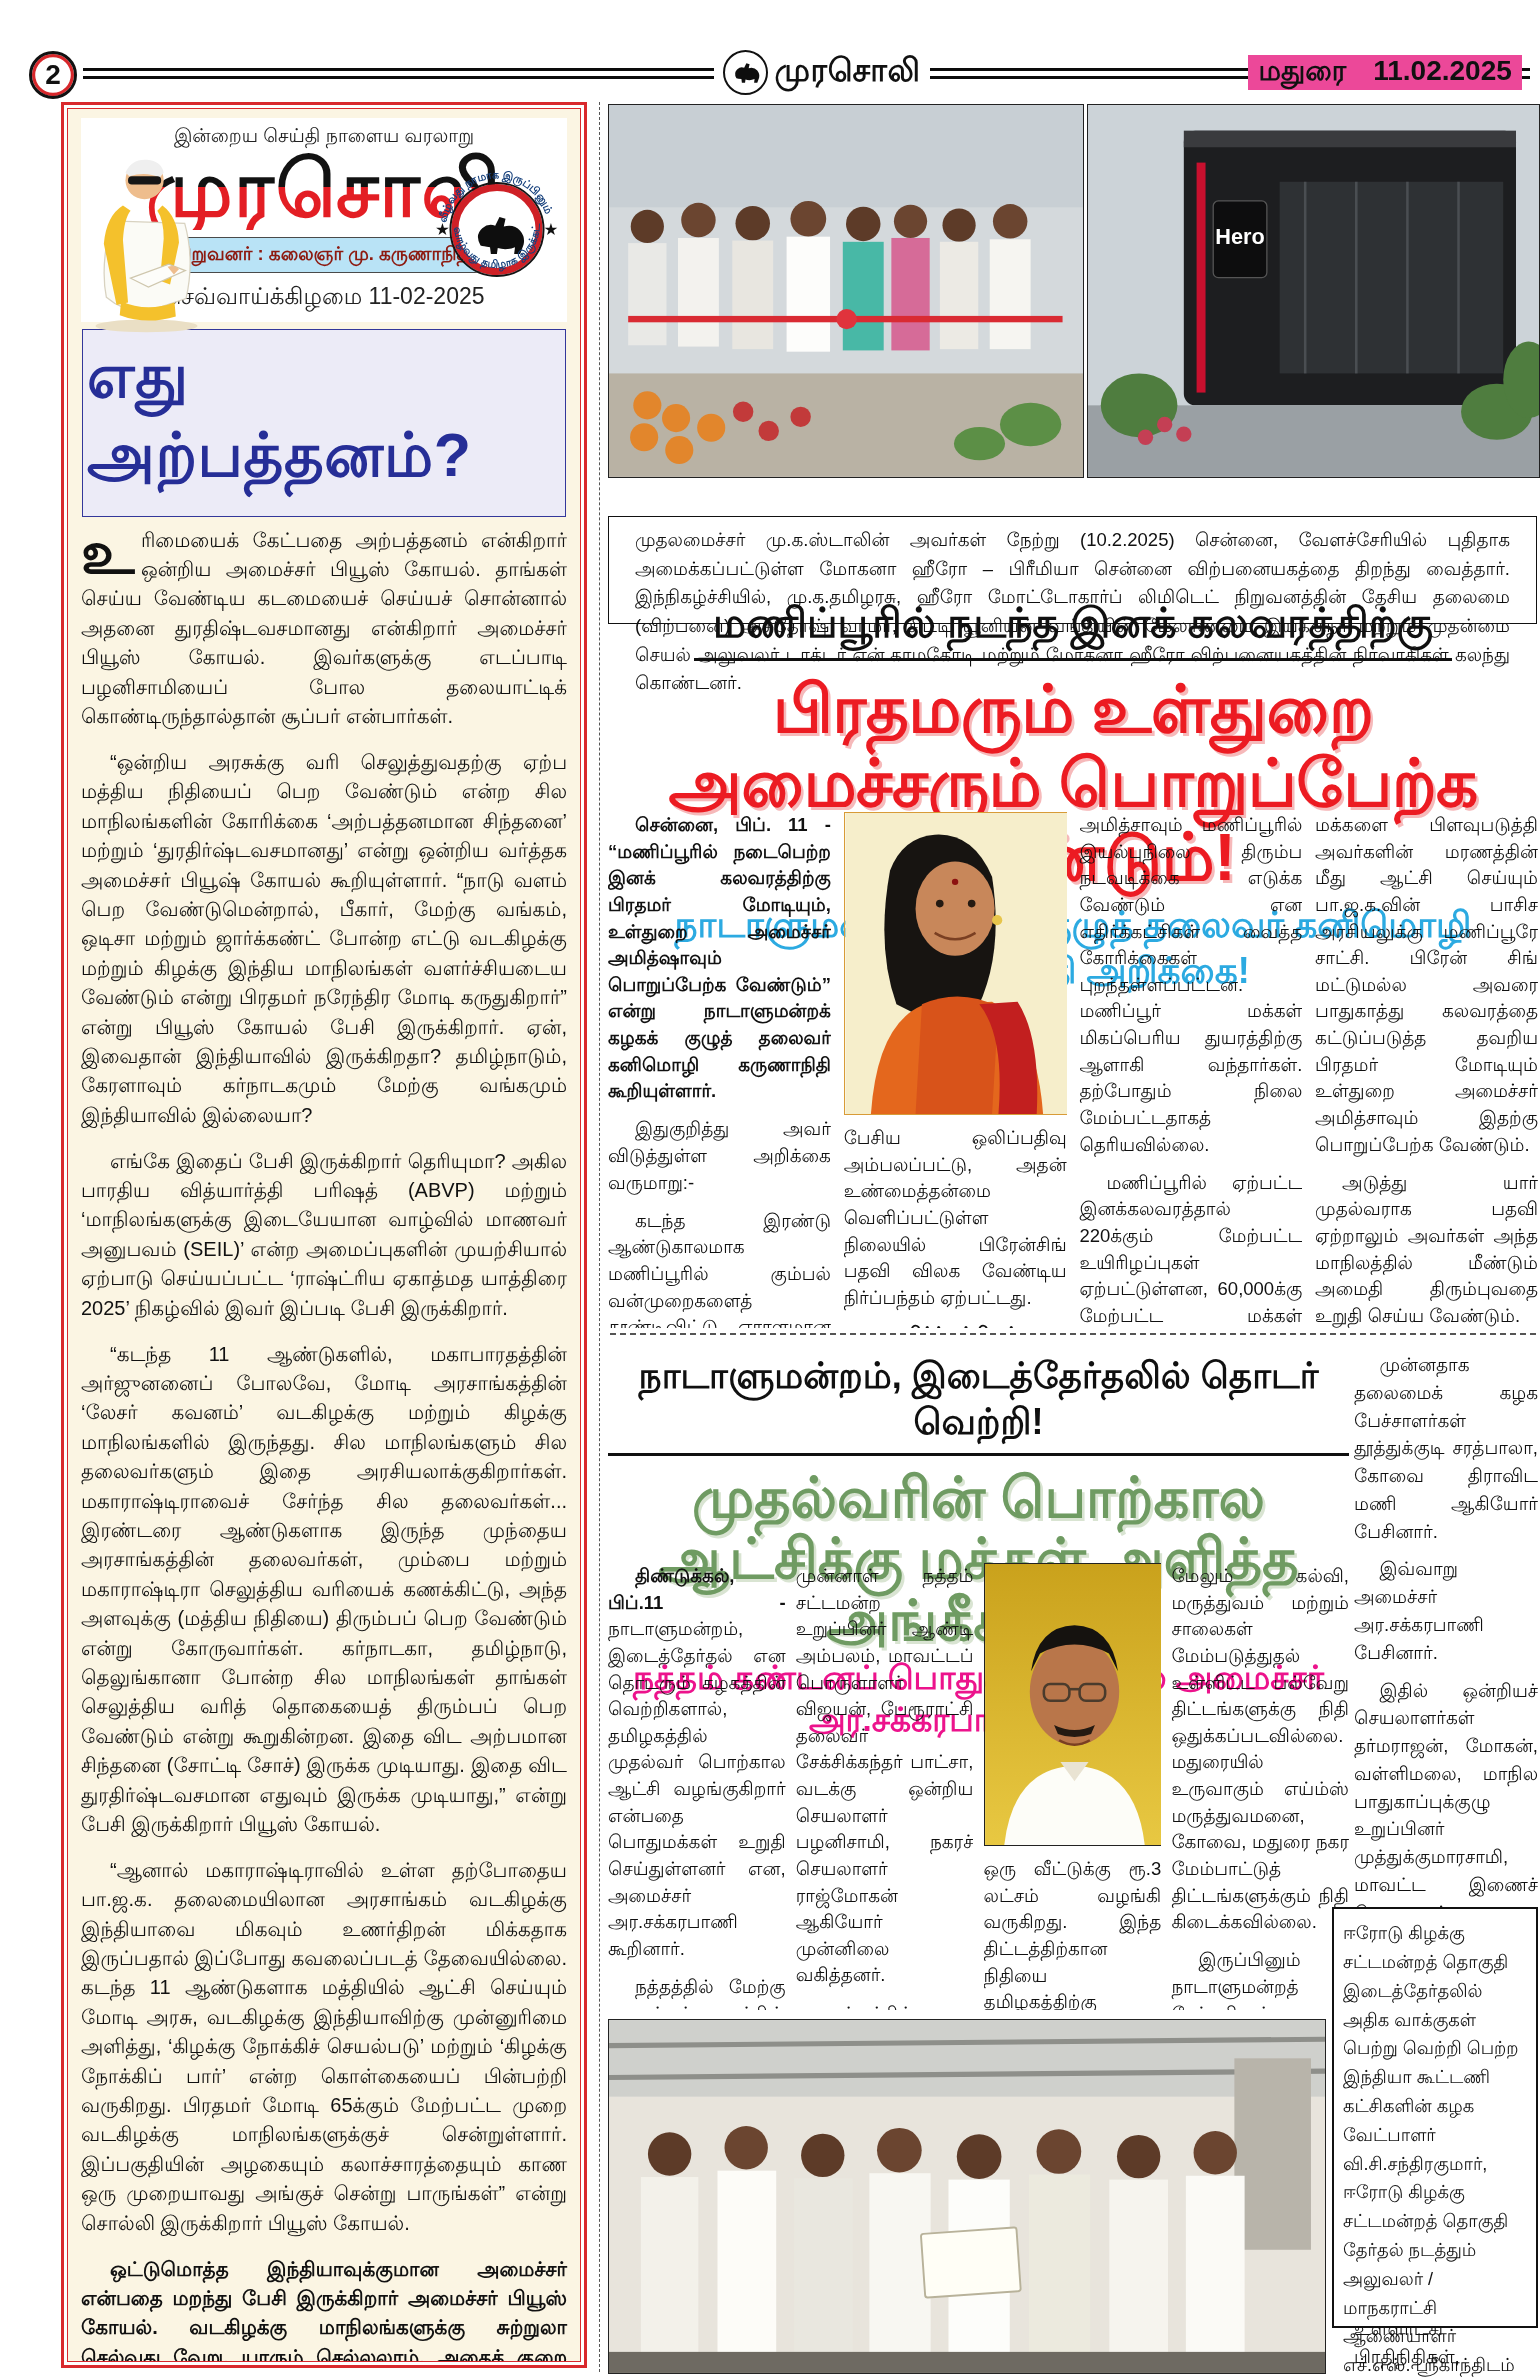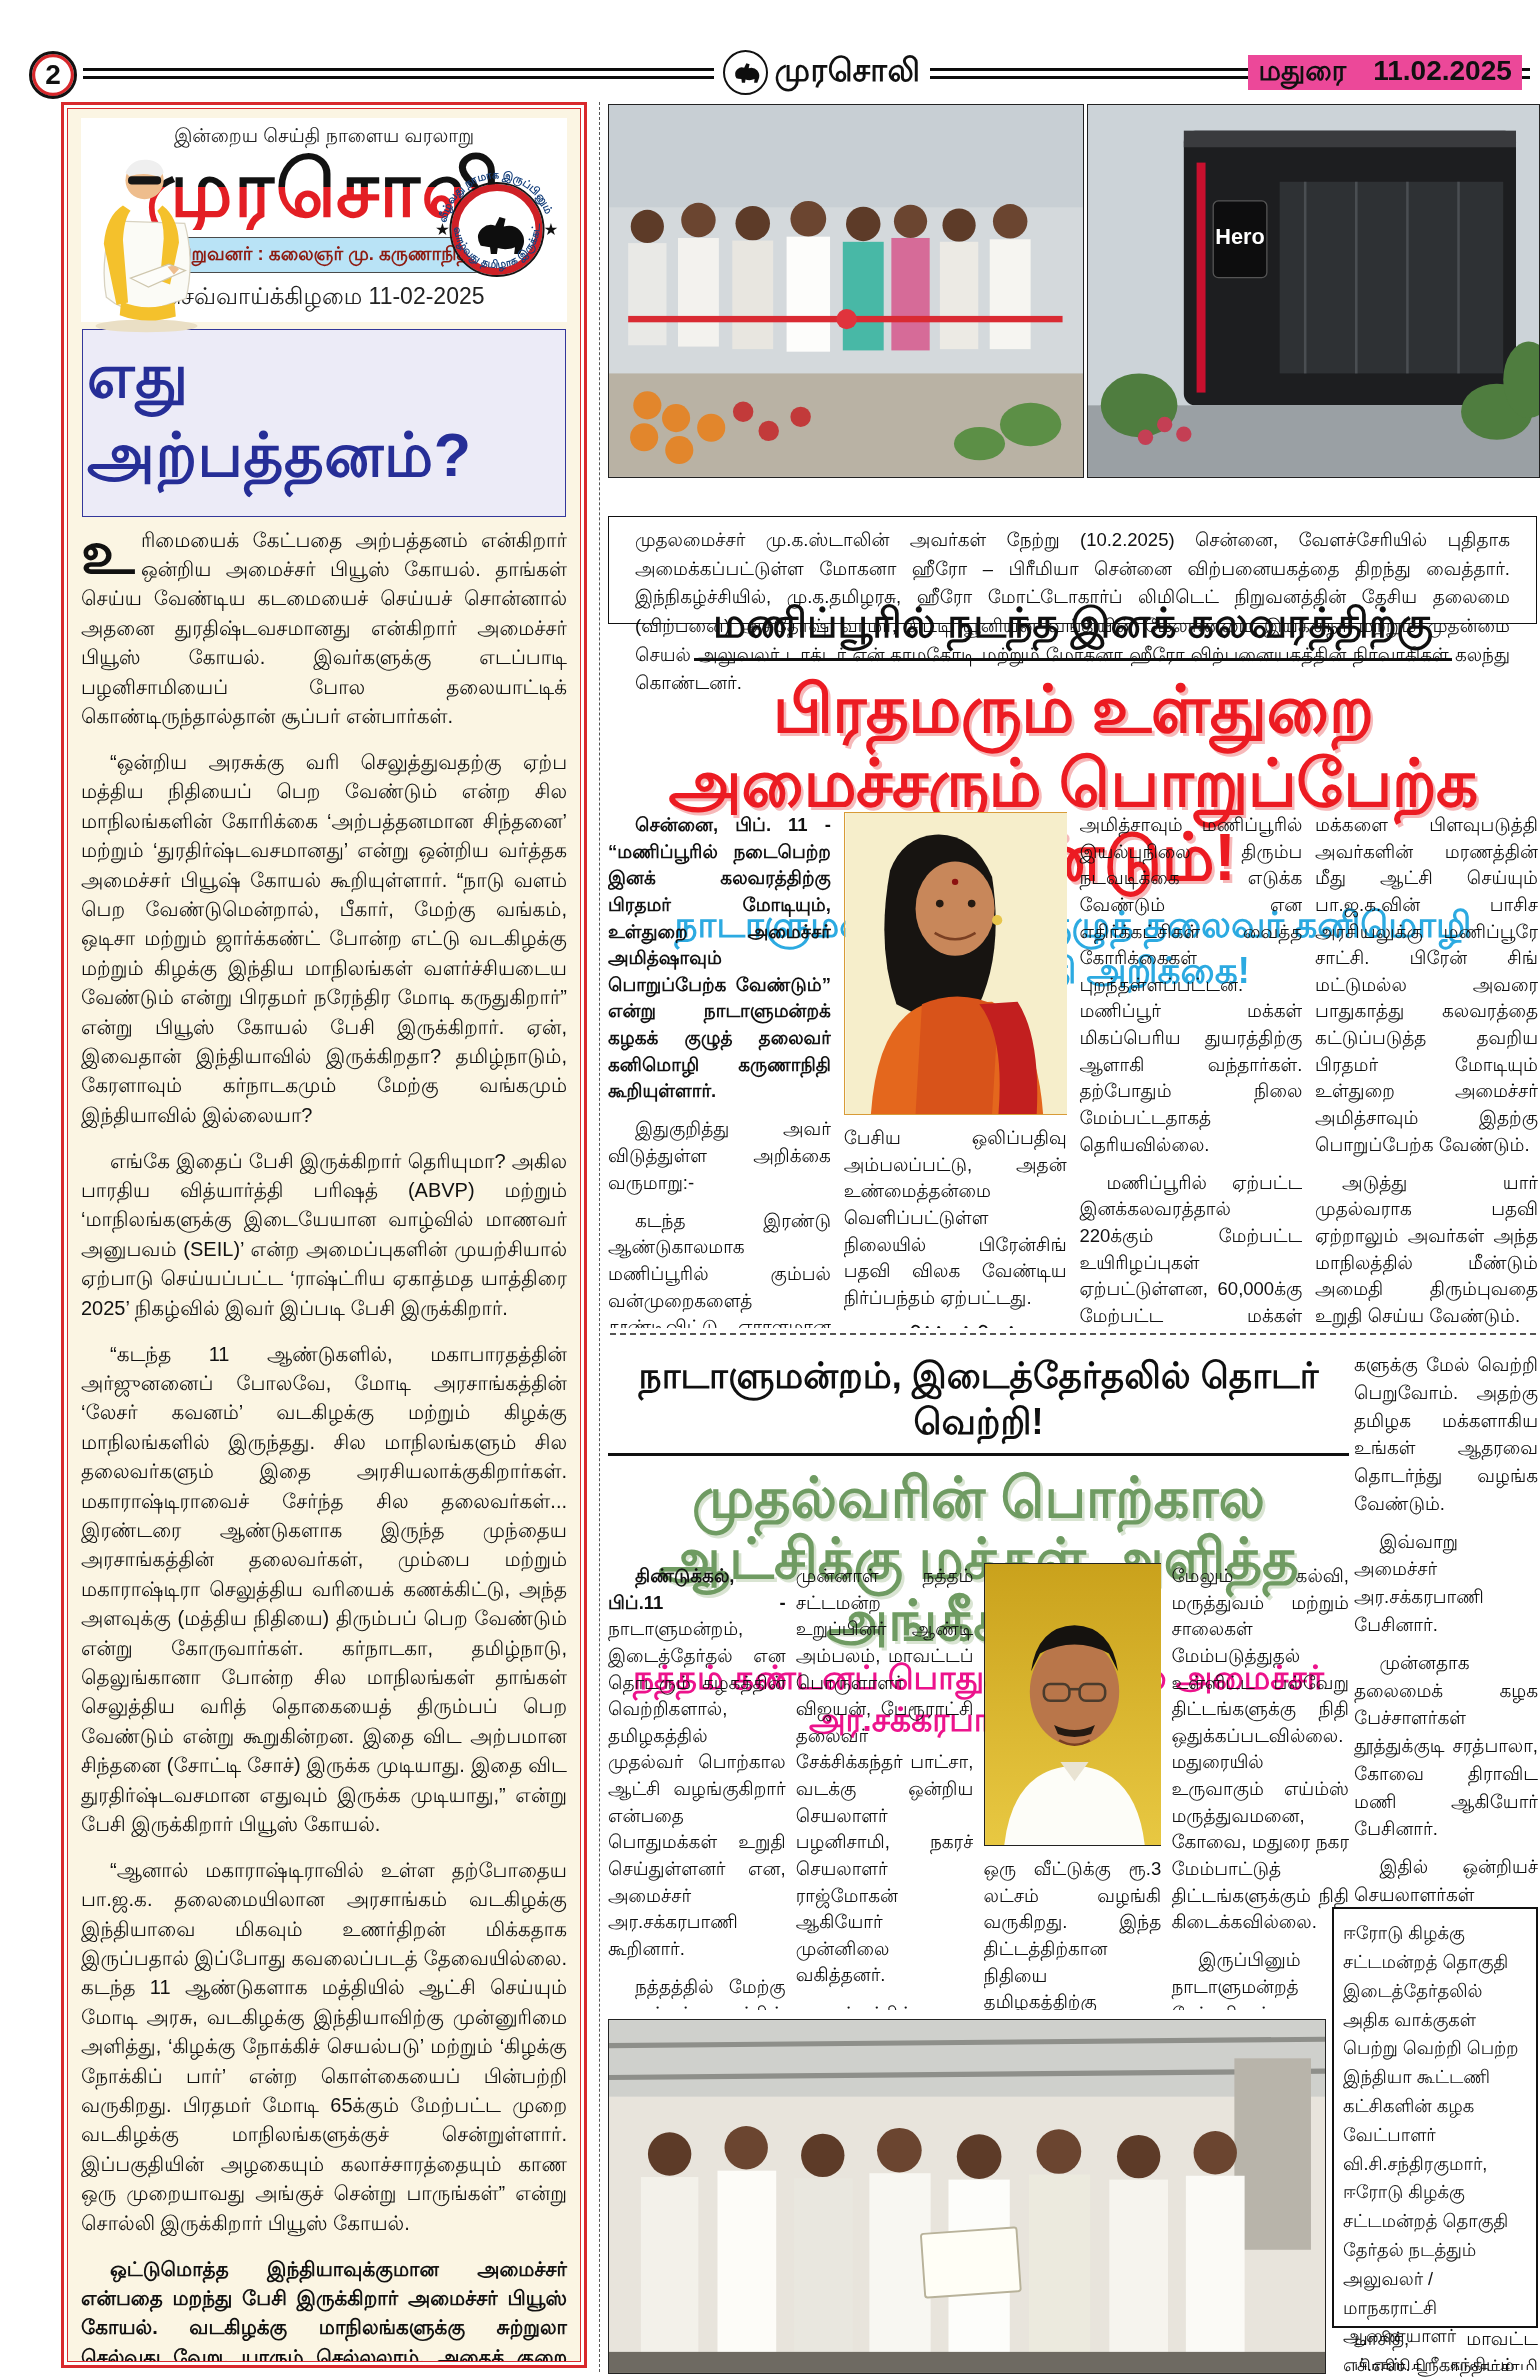--- a/index.html
+++ b/index.html
@@ -318,23 +318,22 @@
       </div>
       <p class="cont">ஒரு வீட்டுக்கு ரூ.3 லட்சம் வழங்கி வருகிறது. இந்த திட்டத்திற்கான நிதியை தமிழகத்திற்கு தற்போதைய ஒன்றிய பட்ஜெட்டில் ஒதுக்கவில்லை.</p>
     </div>
     <div class="col">
       <p class="cont">மேலும் கல்வி, மருத்துவம் மற்றும் சாலைகள் மேம்படுத்துதல் உள்ளிட்ட பல்வேறு திட்டங்களுக்கு நிதி ஒதுக்கப்படவில்லை. மதுரையில் உருவாகும் எய்ம்ஸ் மருத்துவமனை, கோவை, மதுரை நகர மேம்பாட்டுத் திட்டங்களுக்கும் நிதி கிடைக்கவில்லை.</p>
       <p>இருப்பினும் நாடாளுமன்றத் தேர்தலிலும் இடைத்தேர்தல்களிலும் கழகம் தொடர்ந்து வெற்றி பெற்று வருகிறது. வரும் 2026 சட்டமன்றத் தேர்தலில் 200 தொகுதி</p>
     </div>
   </div>
 
   <div class="rightcol">
-    <p class="cont">களுக்கு மேல் வெற்றி பெறுவோம். அதற்கு தமிழக மக்களாகிய உங்கள் ஆதரவை தொடர்ந்து வழங்க வேண்டும்.</p>
+    <p>முன்னதாக தலைமைக் கழக பேச்சாளர்கள் தூத்துக்குடி சரத்பாலா, கோவை திராவிட மணி ஆகியோர் பேசினார்.</p>
     <p>இவ்வாறு அமைச்சர் அர.சக்கரபாணி பேசினார்.</p>
-    <p>முன்னதாக தலைமைக் கழக பேச்சாளர்கள் தூத்துக்குடி சரத்பாலா, கோவை திராவிட மணி ஆகியோர் பேசினார்.</p>
     <p>இதில் ஒன்றியச் செயலாளர்கள் தர்மராஜன், மோகன், வள்ளிமலை, மாநில பாதுகாப்புக்குழு உறுப்பினர் முத்துக்குமாரசாமி, மாவட்ட இணைச் செயலாளர் ராஜாமணி, மாவட்ட அமைப்பாளர்கள் வழக்கறிஞர் அணி சுந்தரமூர்த்தி, தொகுதி அணி இஸ்மாயில், இளைஞர் அணி ஹரிகரசுதன், துணை அமைப்பாளர் இப்ரில் பாசித், மாவட்ட பிரதிநிதி அழகர்சாமி உள்பட மேற்கு மாவட்ட தி.மு.க., ஒன்றிய, நகரம், சார்பு அணியினர், உள்ளாட்சி பிரதிநிதிகள், தொண்டர்கள் என ஏராளமானோர் கலந்து கொண்டனர்.</p>
   </div>
 
   <div class="photo" style="left:608px;top:2019px;width:716px;height:353px;">
     <svg width="716" height="353" viewBox="0 0 1122 553">
       <rect width="1122" height="553" fill="#e8e4dc"></rect>
       <rect width="1122" height="120" fill="#cfd0cc"></rect>
       <g stroke="#8e8f8a" stroke-width="8">
           <line x1="0" y1="40" x2="1122" y2="30"></line>
           <line x1="0" y1="90" x2="1122" y2="80"></line>

